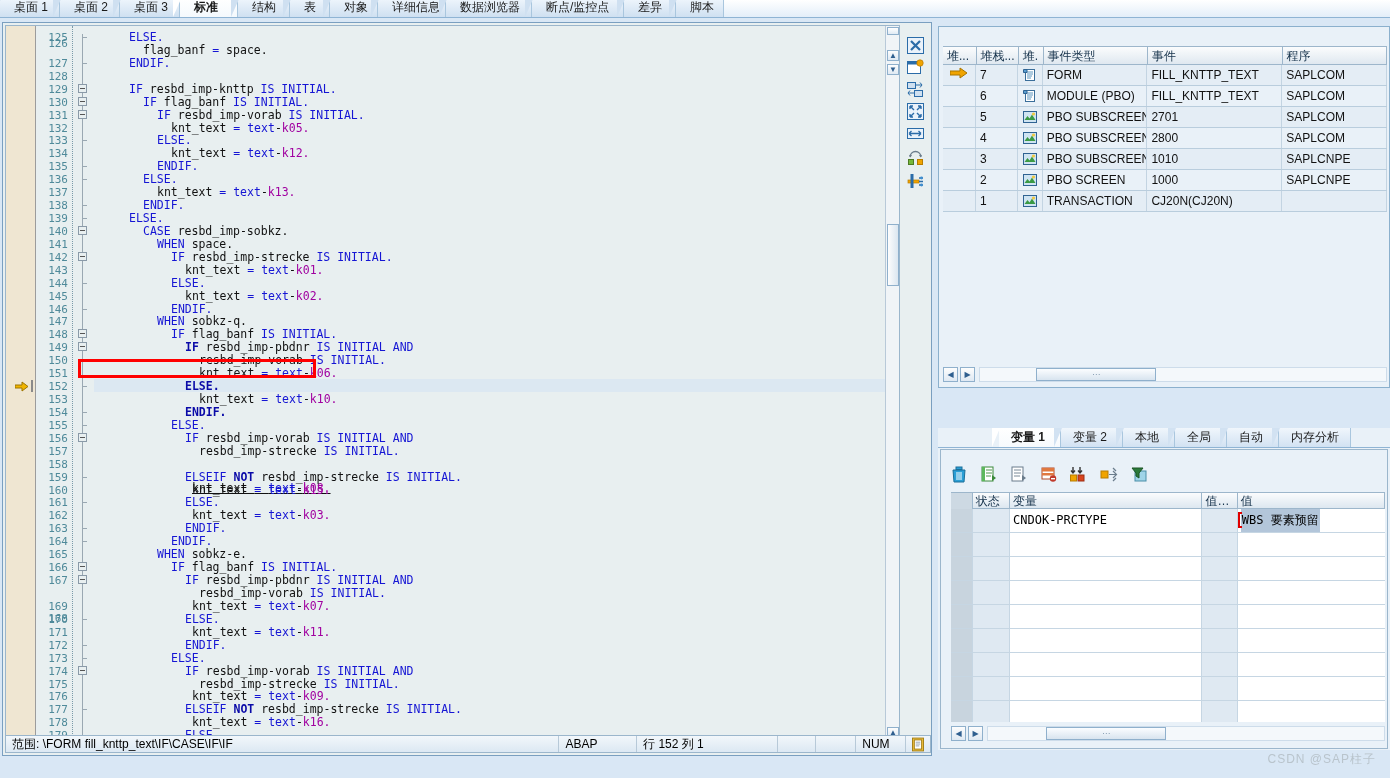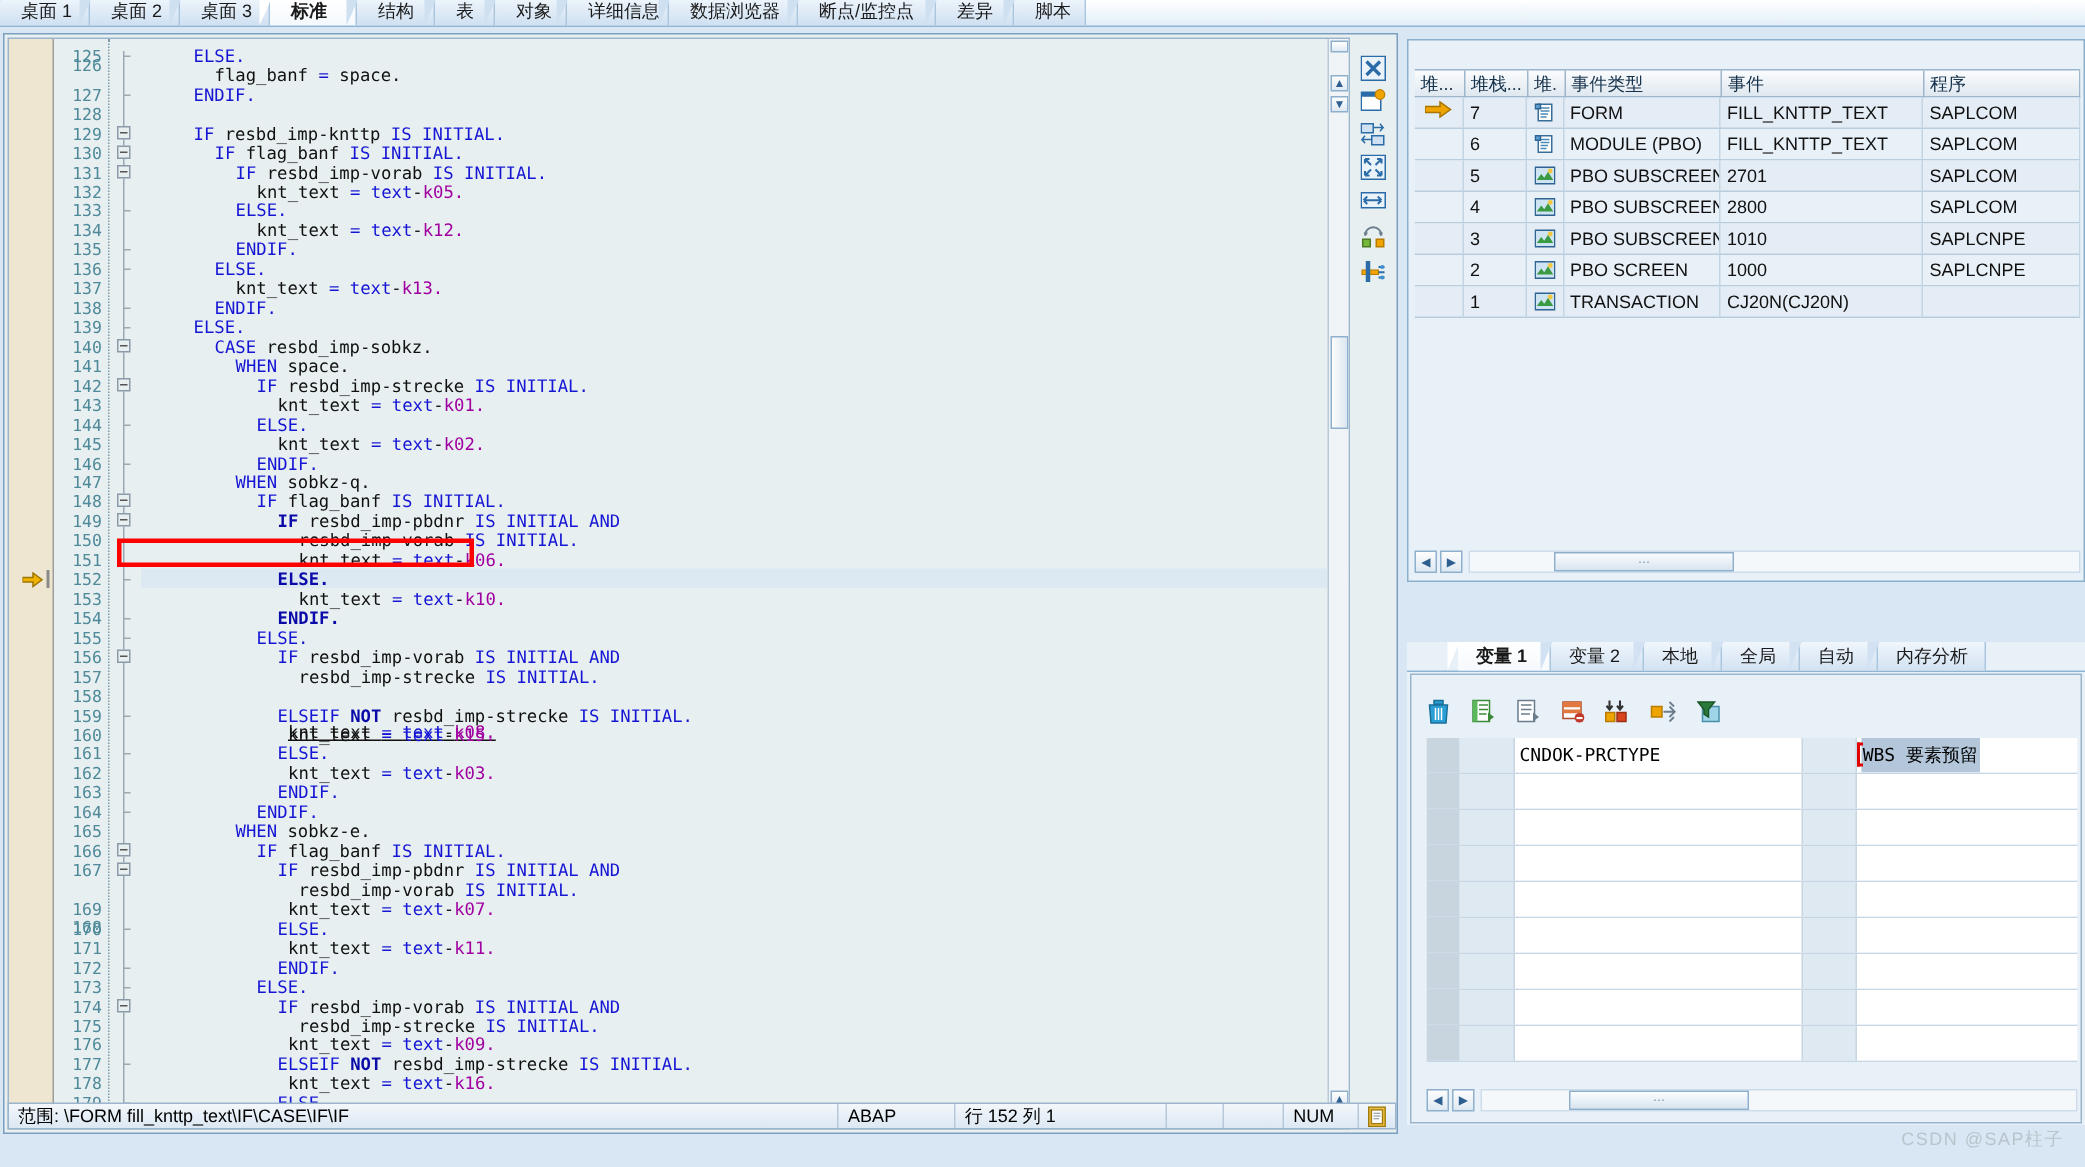--- a/index.html
+++ b/index.html
@@ -718,21 +718,21 @@
     <div class="hscroll">
       <div class="hs-btn">◀</div>
       <div class="hs-btn" style="margin-left:2px;">▶</div>
       <div class="hs-track">
         <div class="hs-thumb">⋯</div>
       </div>
     </div>
   </div>
 
   <div class="var-panel">
-    <div class="var-tabs" id="varTabs" style="padding-left: 34px;">
+    <div class="var-tabs" id="varTabs" style="padding-left: 22px; justify-content: center;">
         <div class="vtab sel" style="width: 62px;"><span>变量 1</span></div>
         <div class="vtab" style="width: 62px;"><span>变量 2</span></div>
         <div class="vtab" style="width: 52px;"><span>本地</span></div>
         <div class="vtab" style="width: 52px;"><span>全局</span></div>
         <div class="vtab" style="width: 52px;"><span>自动</span></div>
         <div class="vtab" style="width: 72px;"><span>内存分析</span></div>
       </div>
     <div class="var-body">
 
       <div class="var-toolbar">
@@ -785,20 +785,27 @@
         </div>
         <div class="vt-icon">
           <svg width="17" height="17" viewBox="0 0 17 17">
               <rect x="4" y="5" width="11" height="10" fill="#9fd4e8" stroke="#4a8fa8"></rect>
               <path d="M1 2 H12 L8 7 V12 L5 10 V7 Z" fill="#2a7a3a" stroke="#1a5525"></path>
             </svg>
         </div>
       </div>
 
       <div class="var-grid">
+        <div class="vg-head" id="varHead">
+            <div class="vg-th" style="width: 22px; background: rgb(205, 217, 227);"></div>
+            <div class="vg-th" style="width: 38px;">状态</div>
+            <div class="vg-th" style="width: 196px;">变量</div>
+            <div class="vg-th" style="width: 36px;">值…</div>
+            <div class="vg-th" style="width: 150px;">值</div>
+          </div>
         <div id="varBody">
             <div class="vg-row">
               <div class="vg-cell grey" style="width: 22px;"></div>
               <div class="vg-cell lightblue" style="width: 38px;"></div>
               <div class="vg-cell" style="width: 196px;">CNDOK-PRCTYPE</div>
               <div class="vg-cell lightblue" style="width: 36px;"></div>
               <div class="vg-cell" style="width: 150px; position: relative; border-right: none;"><span class="red-caret" style="left: 0px; top: 3px;"></span><span class="val-sel">WBS 要素预留</span></div>
             </div>
             <div class="vg-row">
               <div class="vg-cell grey" style="width: 22px;"></div>

